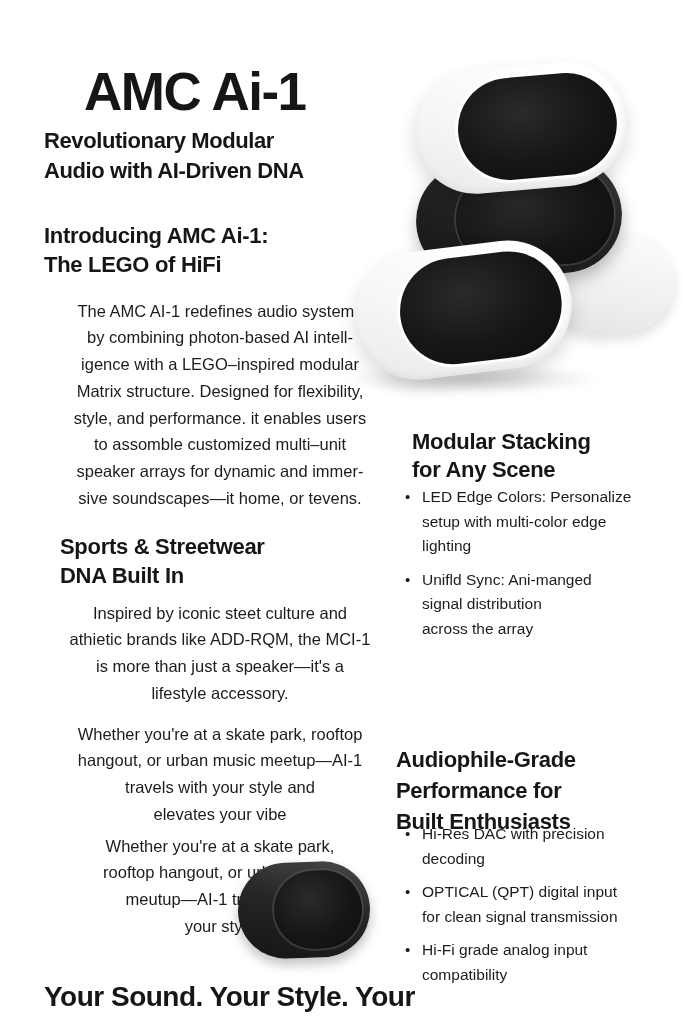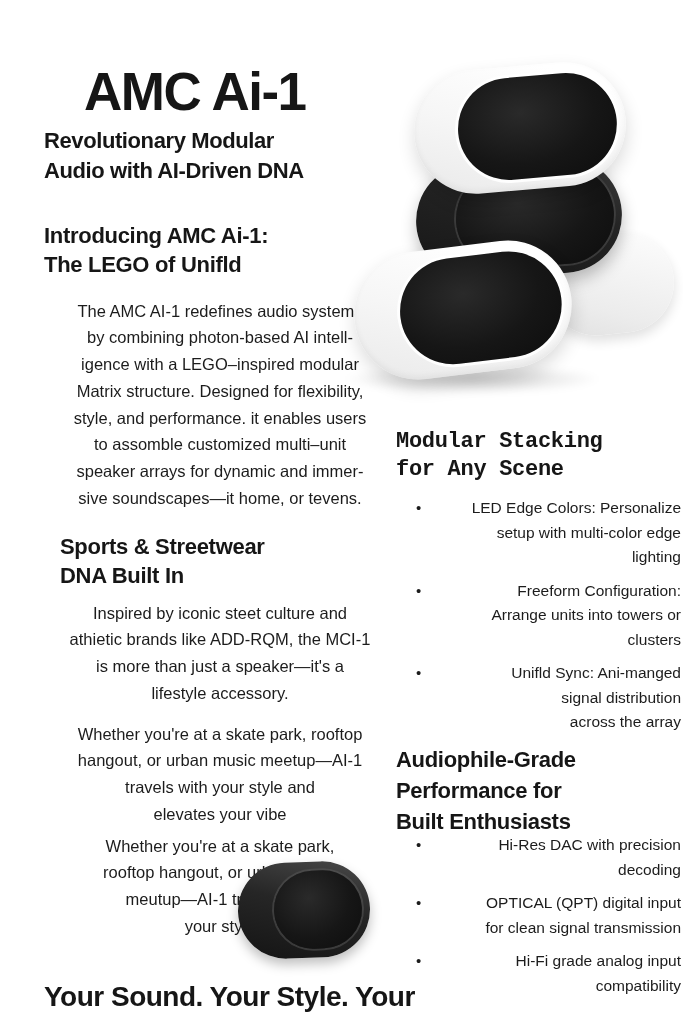--- a/index.html
+++ b/index.html
@@ -26,39 +26,39 @@
     left: 44px; top: 108px;
     font-size: 22px; font-weight: bold; letter-spacing: -0.4px;
     line-height: 30px;
   }
   .h2 {
     font-size: 22px; font-weight: bold; letter-spacing: -0.3px;
     line-height: 29px;
   }
   .intro-heading   { left: 44px; top: 199px; }
   .sports-heading  { left: 60px; top: 510px; }
-  .modular-heading { left: 396px; top: 406px; line-height: 28px; font-family: Liberation Mono, monospace; }
+  .modular-heading { left: 412px; top: 406px; line-height: 28px; }
   .audio-heading   { left: 396px; top: 722px; line-height: 31px; }
   .body-text {
     font-size: 16.5px; line-height: 26.8px; color: #1c1c1c;
     width: 352px;
     text-align: center;
   }
   .intro-body   { left: 44px; top: 281px; }
   .sports-para1 { left: 44px; top: 583px; }
   .sports-para2 { left: 44px; top: 704px; }
   .sports-para3 { left: 44px; top: 816px; }
   .footer-heading {
     left: 44px; top: 958px;
     font-size: 28px; font-weight: bold; letter-spacing: -0.5px;
   }
 
   
   .blist {
-    list-style: none; margin: 15px; padding: 0; width: 270px; text-align: right;
+    list-style: none; margin: 4px; padding: 0; width: 270px;
   }
   .blist li {
     position: relative;
     padding-left: 22px;
     font-size: 15.5px;
     line-height: 24.5px;
     margin-bottom: 9px;
     color: #1c1c1c;
     white-space: pre-line;
   }
@@ -124,21 +124,21 @@
 <body>
 
 <div class="page">
 
   <h1 class="abs title">AMC Ai-1</h1>
 
   <h2 class="abs subtitle ml">Revolutionary Modular
 Audio with AI-Driven DNA</h2>
 
   <h3 class="abs h2 intro-heading ml">Introducing AMC Ai-1:
-The LEGO of Unifld</h3>
+The LEGO of HiFi</h3>
 
   <p class="abs body-text intro-body ml">The AMC AI-1 redefines audio systems
 by combining photon-based AI intell-
 igence with a LEGO–inspired modular
 Matrix structure. Designed for flexibility,
 style, and performance. it enables users
 to assomble customized multi–unit
 speaker arrays for dynamic and immer-
 sive soundscapes—it home, or tevens.</p>
 
@@ -179,23 +179,20 @@
     </div>
   </div>
 
   <h3 class="abs h2 modular-heading ml">Modular Stacking
 for Any Scene</h3>
 
   <ul class="abs blist modular-list">
     <li>LED Edge Colors: Personalize
 setup with multi-color edge
 lighting</li>
-    <li>Freeform Configuration:
-Arrange units into towers or
-clusters</li>
     <li>Unifld Sync: Ani-manged
 signal distribution
 across the array</li>
   </ul>
 
   <h3 class="abs h2 audio-heading ml">Audiophile-Grade
 Performance for
 Built Enthusiasts</h3>
 
   <ul class="abs blist audio-list">

